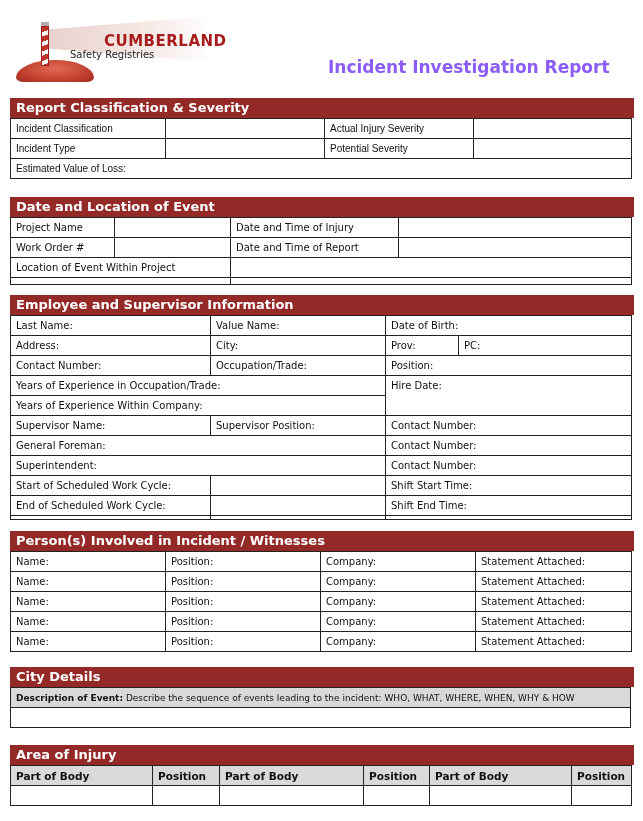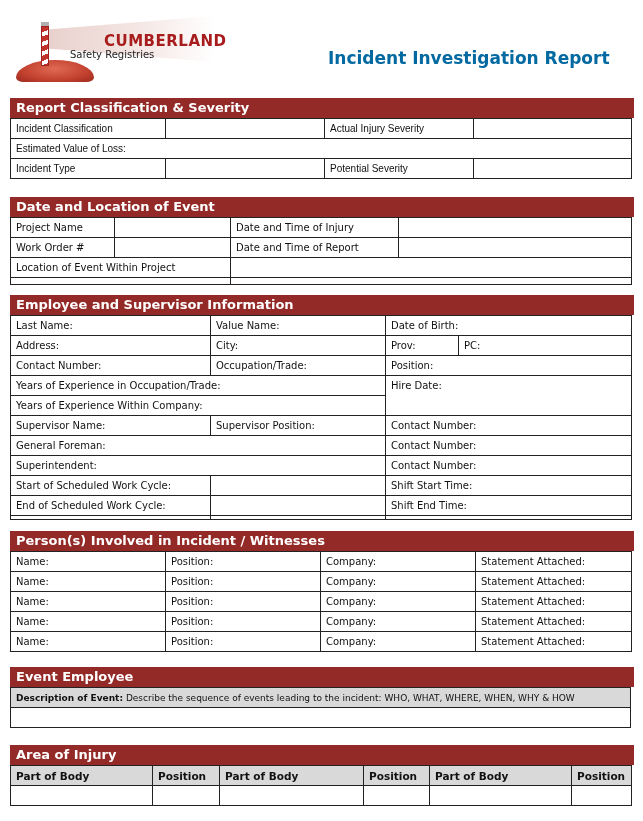--- a/index.html
+++ b/index.html
@@ -11,21 +11,21 @@
   .logo .tower { position: absolute; left: 27px; top: 10px; width: 8px; height: 40px;
     background: repeating-linear-gradient(160deg, #c2332b 0 5px, #ffffff 5px 9px);
     border: 1px solid #a02020; box-sizing: border-box; }
   .logo .cap { position: absolute; left: 27px; top: 6px; width: 8px; height: 5px; background: #b0b0b0; }
   .logo .rock { position: absolute; left: 2px; top: 44px; width: 78px; height: 22px;
     background: radial-gradient(ellipse at 50% 40%, #e06a55 0%, #c2412f 60%, #9c2a1e 100%);
     border-radius: 50% 50% 10% 10% / 80% 80% 20% 20%; }
   .logo .brand { position: absolute; left: 42px; top: 16px; font-family: "DejaVu Sans", sans-serif;
     font-weight: bold; font-size: 15px; color: #a71c1c; letter-spacing: 0.5px; margin-left: 48px; }
   .logo .sub { position: absolute; left: 56px; top: 33px; font-size: 10px; color: #222; }
-  .title { position: absolute; left: 328px; top: 48px; font-size: 17px; font-weight: bold; color: #0369a1; font-family: "DejaVu Sans", sans-serif; white-space: nowrap; }
+  .title { position: absolute; left: 328px; top: 57px; font-size: 17px; font-weight: bold; color: #8b5cf6; font-family: "DejaVu Sans", sans-serif; white-space: nowrap; }
 
   .section { position: absolute; left: 10px; width: 624px; }
   .sec-head { background: #932a27; color: #ffffff; font-weight: bold; font-size: 13px; height: 20px; line-height: 20px; padding-left: 6px; box-sizing: border-box; }
   table { border-collapse: collapse; width: 621px; table-layout: fixed; }
   td { border: 1px solid #222; font-size: 10px; padding: 0 0 0 5px; height: 19px; vertical-align: middle; white-space: nowrap; overflow: hidden; font-family: "DejaVu Sans", sans-serif; }
   .arial td { font-family: "Liberation Sans", sans-serif; font-size: 10px; }
   td.gray { background: #d9d9d9; font-weight: bold; font-size: 10.5px; }
   td.desc { background: #d9d9d9; font-size: 9px; }
   td.desc b { font-weight: bold; }
   td.top { vertical-align: top; padding-top: 4px; }
@@ -53,27 +53,27 @@
         <col style="width:158px">
       </colgroup>
     <tbody>
         <tr>
       <td>Incident Classification</td>
       <td></td>
       <td>Actual Injury Severity</td>
       <td></td>
     </tr>
     <tr>
+      <td>Incident Type</td>
+      <td></td>
+      <td>Potential Severity</td>
+      <td></td>
+    </tr>
+    <tr>
       <td colspan="4">Estimated Value of Loss:</td>
-    </tr>
-    <tr>
-      <td>Incident Type</td>
-      <td></td>
-      <td>Potential Severity</td>
-      <td></td>
     </tr>
   </tbody>
     </table>
 </div>
 
 <div class="section" style="top:197px;">
   <div class="sec-head">Date and Location of Event</div>
   <table>
     <colgroup>
         <col style="width:104px">
@@ -209,21 +209,21 @@
       <td>Name:</td>
       <td>Position:</td>
       <td>Company:</td>
       <td>Statement Attached:</td>
     </tr>
   </tbody>
     </table>
 </div>
 
 <div class="section" style="top:667px;">
-  <div class="sec-head">Event Employee</div>
+  <div class="sec-head">City Details</div>
   <table>
     <tbody>
         <tr>
       <td class="desc"><b>Description of Event:</b><span> Describe the sequence of events leading to the incident: WHO,  WHAT, WHERE, WHEN, WHY &amp; HOW</span></td>
     </tr>
     <tr>
       <td></td>
     </tr>
   </tbody>
     </table>

